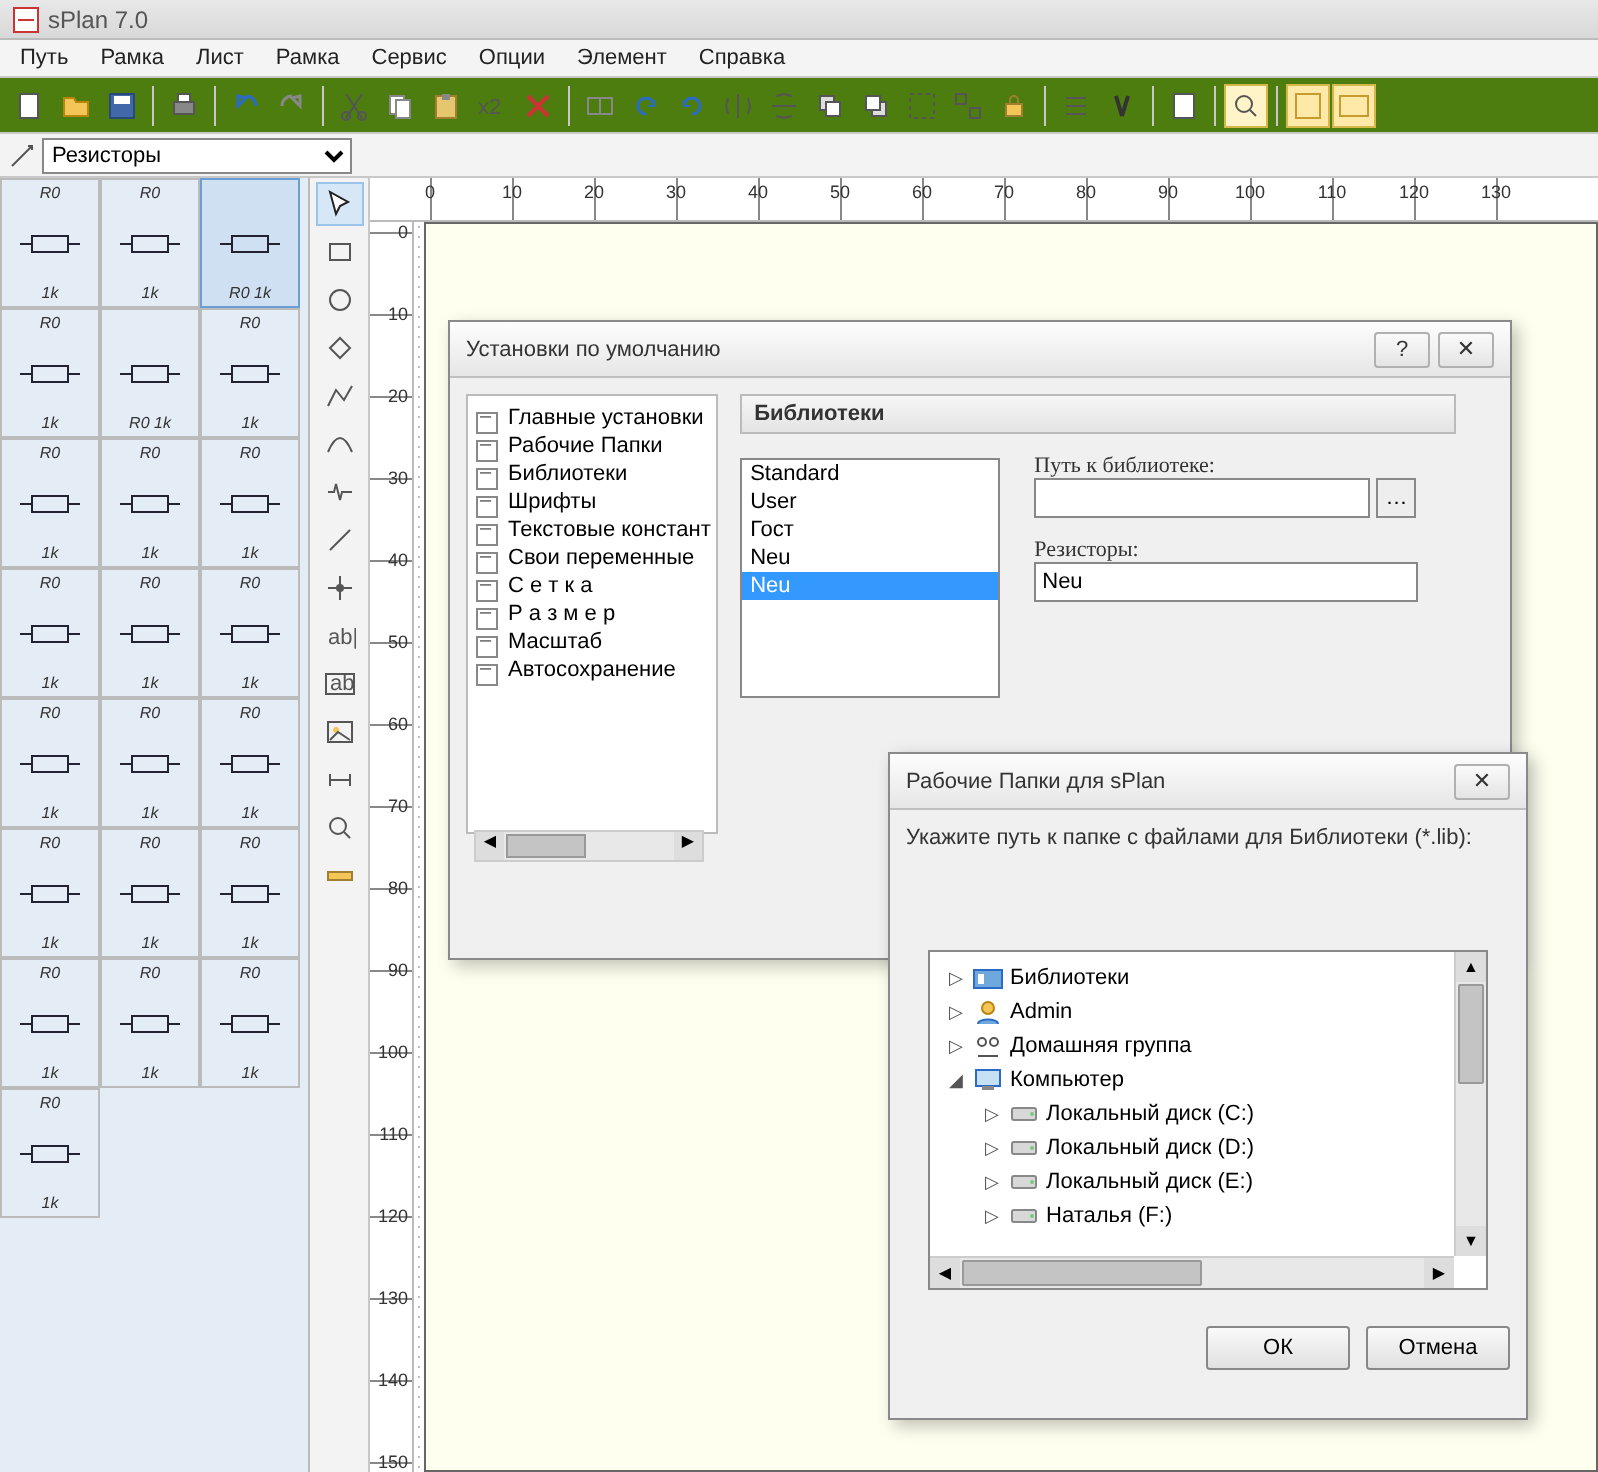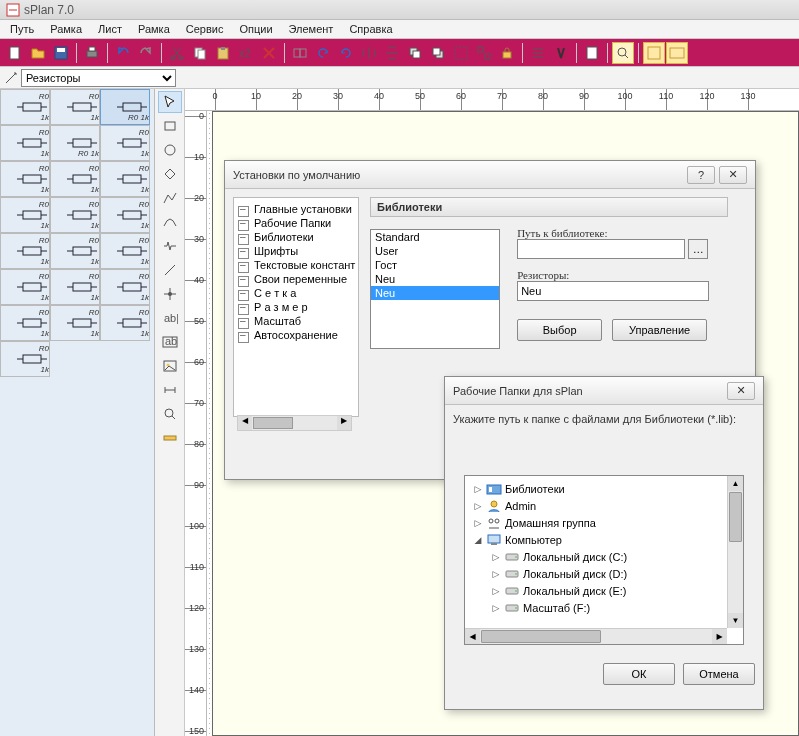--- a/index.html
+++ b/index.html
@@ -8,34 +8,34 @@
 
 .titlebar { height: 20px; background: linear-gradient(#e8e8e8,#d8d8d8); display: flex; align-items: center; padding: 0 6px; border-bottom: 1px solid #bbb; }
 .titlebar svg { margin-right: 4px; }
 .titlebar span { color: #555; font-size: 12px; }
 
 
 .menubar { height: 19px; background: #f4f4f4; display: flex; align-items: center; padding: 0 2px; border-bottom: 1px solid #c8c8c8; }
 .menubar div { padding: 2px 8px; color: #222; cursor: default; }
 
 
-.toolbar { height: 28px; background: #be185d; display: flex; align-items: center; padding: 0 4px; gap: 1px; border-bottom: 1px solid #c8c8c8; }
+.toolbar { height: 28px; background: #4d7c0f; display: flex; align-items: center; padding: 0 4px; gap: 1px; border-bottom: 1px solid #c8c8c8; }
 .tbtn { width: 22px; height: 22px; display: flex; align-items: center; justify-content: center; border: 1px solid transparent; cursor: pointer; }
 .tbtn svg { width: 16px; height: 16px; }
 .tsep { width: 1px; height: 20px; background: #c8c8c8; margin: 0 3px; }
 
 
 .librow { height: 22px; background: #f3f3f3; display: flex; align-items: center; padding: 0 4px; border-bottom: 1px solid #c8c8c8; }
 .librow .lbtn { width: 14px; height: 14px; display: flex; align-items: center; justify-content: center; margin-right: 3px; cursor: pointer; }
 .librow select { width: 155px; height: 18px; font-size: 11px; border: 1px solid #888; background: #fff; }
 
 
 .main { display: flex; height: calc(100% - 89px); }
 .palette { width: 155px; background: #e4ecf5; border-right: 1px solid #bbb; display: flex; flex-wrap: wrap; align-content: flex-start; }
-.pitem { width: 50px; height: 36px; border: 1px solid #bbb; display: flex; flex-direction: column; align-items: flex-end; justify-content: center; background: #e4ecf5; cursor: pointer; position: relative; }
+.pitem { width: 50px; height: 65px; border: 1px solid #bbb; display: flex; flex-direction: column; align-items: center; justify-content: center; background: #e4ecf5; cursor: pointer; position: relative; }
 .pitem.sel { background: #cfe0f3; border: 1px solid #6a9fd6; }
 .pitem .lbl { font-size: 8px; font-style: italic; color: #333; position: absolute; }
 .pitem .lbl1 { top: 2px; }
 .pitem .lbl2 { bottom: 2px; margin-top: 23px; }
 .pitem svg { width: 34px; height: 28px; }
 
 .toolstrip { width: 30px; background: #f3f3f3; border-right: 1px solid #c8c8c8; display: flex; flex-direction: column; align-items: center; padding-top: 2px; gap: 2px; }
 .toolstrip .tbtn { width: 24px; height: 22px; }
 .toolstrip .tbtn.active { background: #d6e7f7; border-color: #9cc3e8; }
 
@@ -634,24 +634,20 @@
       <div style="margin-top:4px">
         <div class="listbox" id="dlg1list"><div>Standard</div><div>User</div><div>Гост</div><div>Neu</div><div class="sel">Neu</div></div>
         <div class="fields">
           <div class="flabel">Путь к библиотеке:</div>
           <div>
             <input class="finput" style="width: 168px;" value="">
             <span class="browsebtn">…</span>
           </div>
           <div class="flabel" style="margin-top:10px">Резисторы:</div>
           <input class="finput" style="width: 192px;" value="Neu">
-          <div style="margin-top:18px;display:flex;gap:10px">
-            <button class="btn" style="width:85px">Выбор</button>
-            <button class="btn" style="width:95px">Управление</button>
-          </div>
         </div>
       </div>
     </div>
     
     <div style="position:absolute;left:12px;top:254px;width:115px;height:16px;background:#e8e8e8;border:1px solid #ccc">
       <div style="position:absolute;left:15px;top:1px;width:40px;height:12px;background:#c4c4c4;border:1px solid #999"></div>
       <div style="position:absolute;left:0;top:0;width:14px;height:14px;background:#ddd;text-align:center;font-size:8px">◀</div>
       <div style="position:absolute;right:0;top:0;width:14px;height:14px;background:#ddd;text-align:center;font-size:8px">▶</div>
     </div>
   </div>
@@ -724,21 +720,21 @@
               <circle cx="12" cy="7" r="1" fill="#7c7"></circle>
             </svg>
             <span>Локальный диск (E:)</span>
           </div>
           <div class="ftree-row" style="padding-left: 22px;">
             <span class="arr">▷</span>
             <svg width="16" height="14">
               <rect x="2" y="4" width="12" height="6" rx="1" fill="#d8d8d8" stroke="#888"></rect>
               <circle cx="12" cy="7" r="1" fill="#7c7"></circle>
             </svg>
-            <span>Масштаб (F:)</span>
+            <span>Наталья (F:)</span>
           </div>
         </div>
       <div class="vscroll">
         <div class="up">▲</div>
           <div class="thumb"></div>
           <div class="down">▼</div>
       </div>
       <div class="hscroll">
         <div class="lft">◀</div>
           <div class="thumb"></div>

